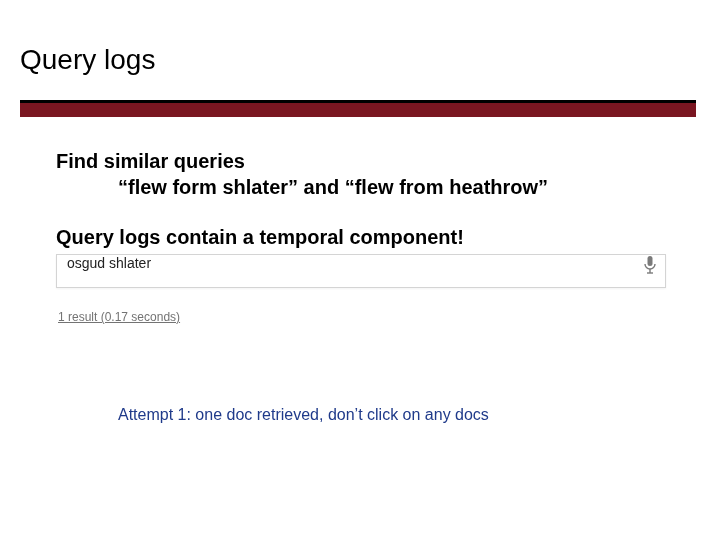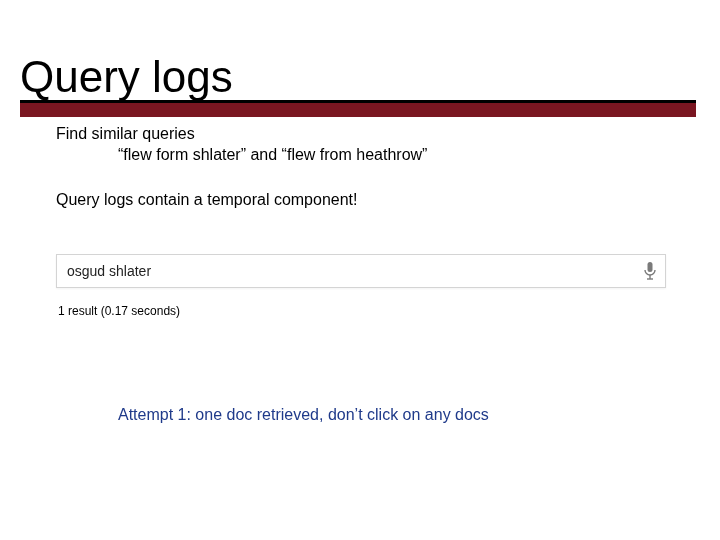--- a/index.html
+++ b/index.html
@@ -15,86 +15,87 @@
   .slide {
     position: relative;
     width: 720px;
     height: 540px;
     box-sizing: border-box;
   }
   .title {
     position: absolute;
     left: 20px;
     top: 44px;
-    font-size: 44px;
+    font-size: 28px;
     font-weight: 400;
     letter-spacing: 0px;
-    margin-top: 8px;
   }
   .rule-black {
     position: absolute;
     left: 20px;
     top: 100px;
     width: 676px;
     height: 3px;
     background: #000;
   }
   .rule-maroon {
     position: absolute;
     left: 20px;
     top: 103px;
     width: 676px;
     height: 14px;
     background: #7a1621;
   }
   .body {
     position: absolute;
     left: 56px;
-    top: 124px;
+    top: 148px;
     width: 610px;
-    font-size: 16px;
+    font-size: 20px;
     line-height: 1.3;
+    font-weight: bold;
   }
   .body .line1 { }
   .body .line2 { padding-left: 62px; }
   .body .gap { height: 24px; }
   .searchshot {
     position: absolute;
     left: 56px;
     top: 254px;
     width: 610px;
     background: #fff;
   }
   .searchbox {
     display: flex;
-    align-items: center;
+    align-items: flex-start;
     border: 1px solid #d4d4d4;
     height: 32px;
     background: #fff;
     box-shadow: 0 1px 2px rgba(0,0,0,0.05);
   }
   .searchbox .q {
     flex: 1;
     padding: 0 10px;
     font-size: 14px;
     font-family: Arial, sans-serif;
     color: #222;
   }
   .searchbox .mic {
     width: 30px;
     display: flex;
     align-items: center;
     justify-content: center;
   }
   .searchbox .mic svg { display: block; }
   .resultcount {
-    margin-top: 16px;
+    margin-top: 22px;
     font-size: 12px;
-    color: #000000;
+    color: #737373;
     padding-left: 2px;
+    text-decoration: underline;
   }
   .attempt {
     position: absolute;
     left: 118px;
     top: 406px;
     font-family: Verdana, Geneva, sans-serif;
     font-size: 16px;
     color: #1f3a8a;
   }
 </style>

